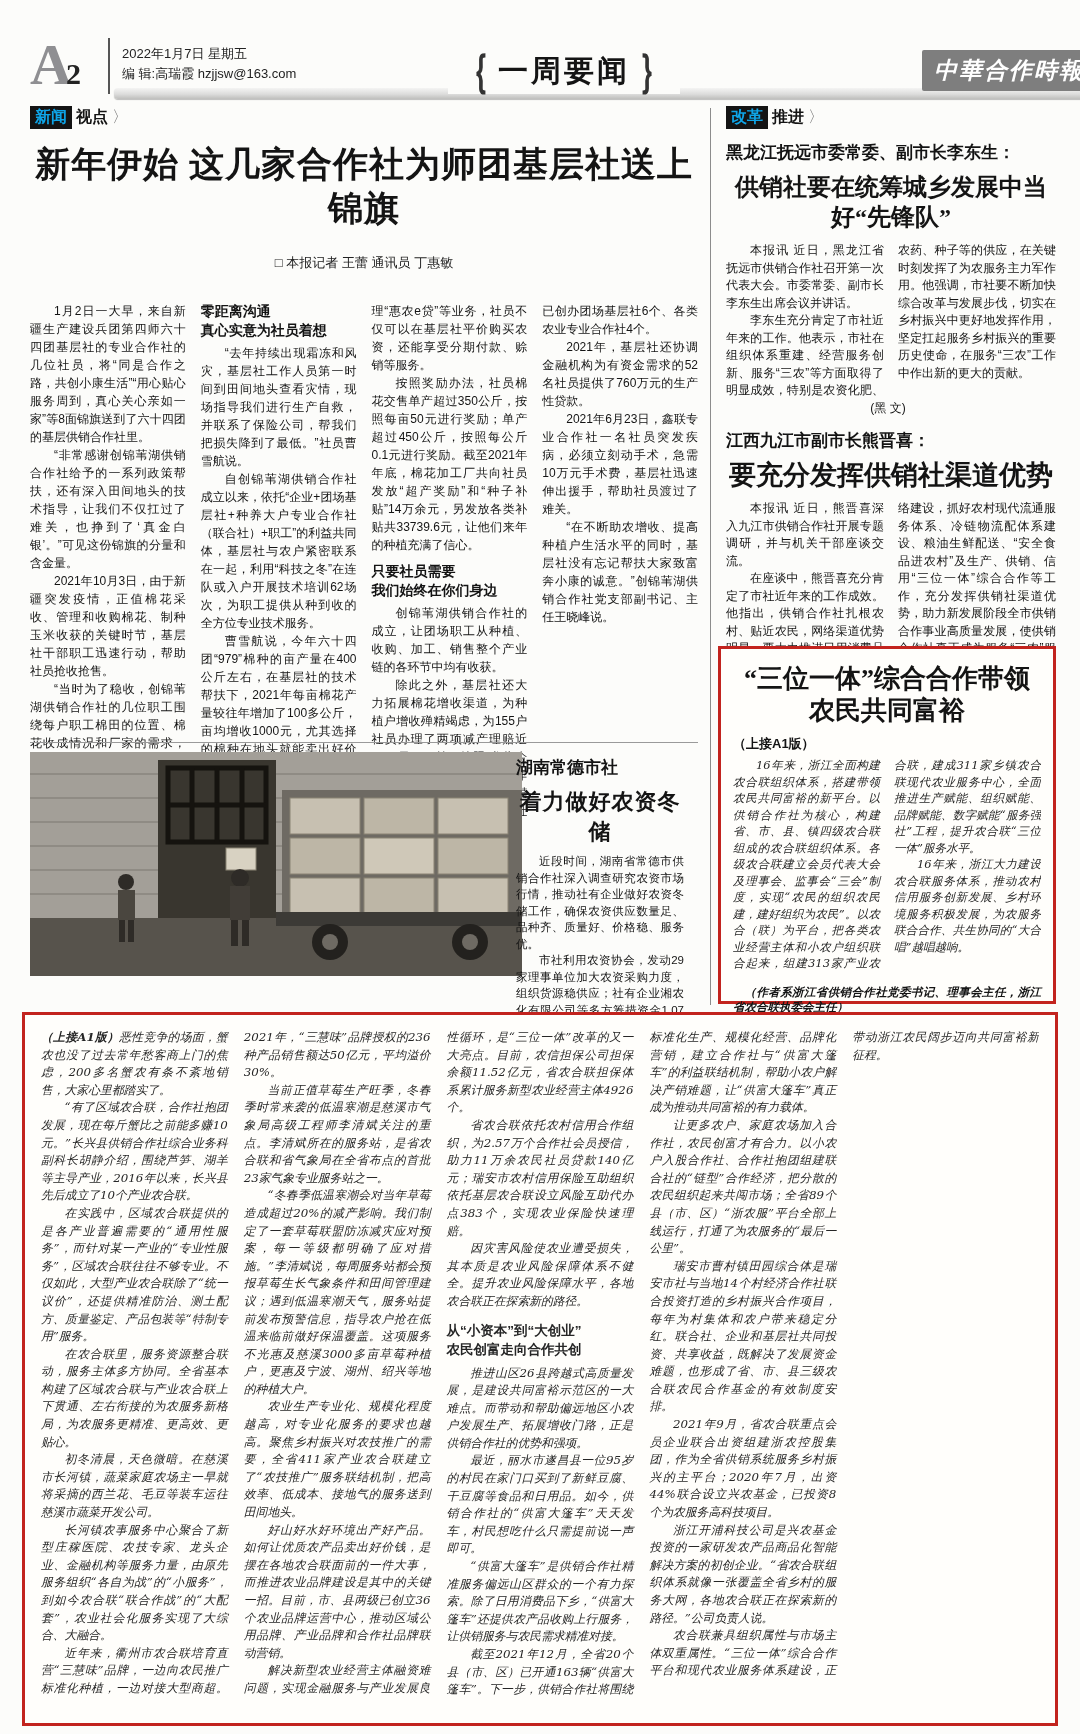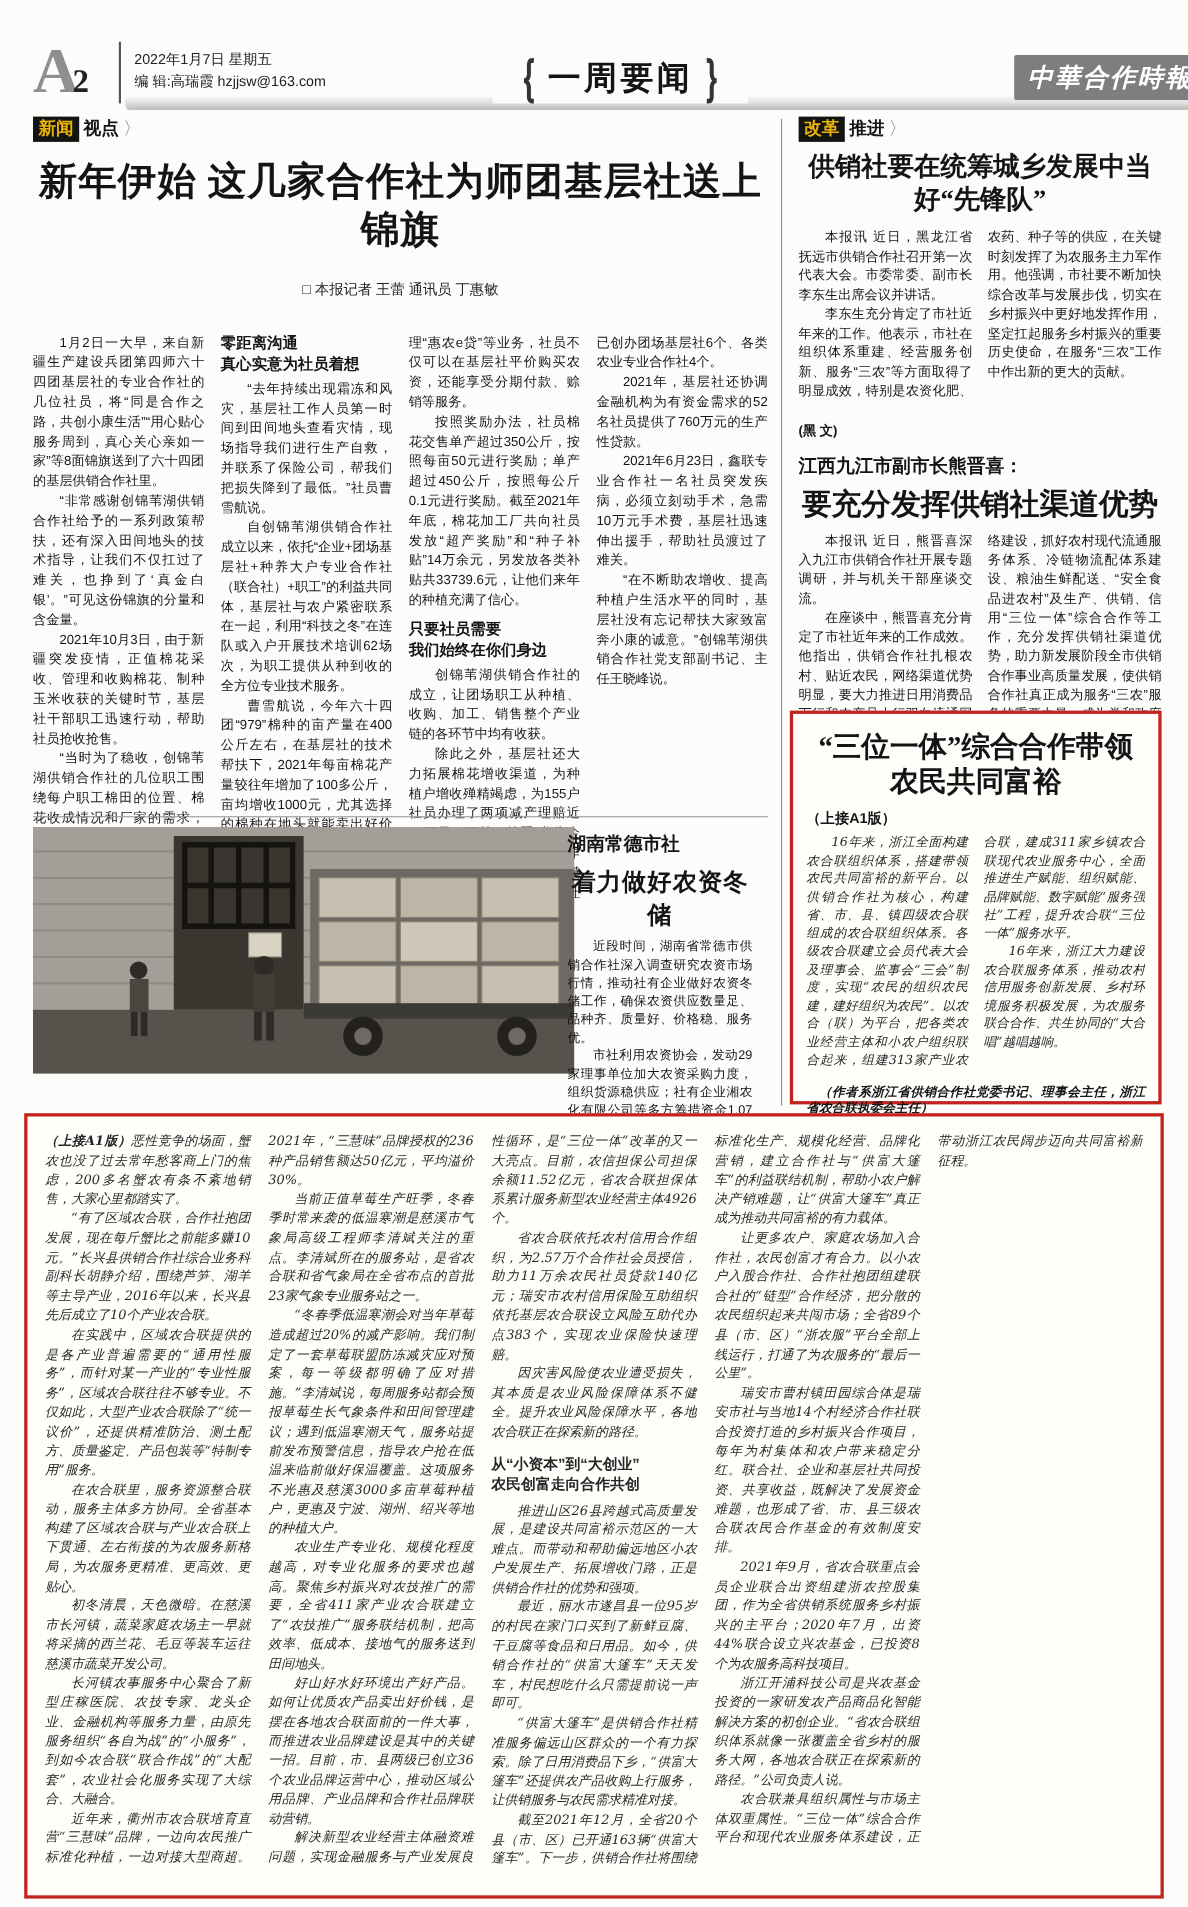--- a/index.html
+++ b/index.html
@@ -16,39 +16,39 @@
   .dateline{position:absolute;left:92px;top:8px;font-size:13px;line-height:20px;color:#222;}
   .graybar{position:absolute;left:84px;right:0;top:52px;height:11px;border-radius:4px;
            background:linear-gradient(180deg,#f4f4f3,#dddddc 55%,#bfbfbd);box-shadow:0 1px 1px rgba(0,0,0,.25);}
   .banner{position:absolute;left:418px;top:12px;background:#fcfcfa;padding:0 8px;display:flex;align-items:center;gap:8px;}
   .banner .t{font-size:30px;font-weight:bold;letter-spacing:3px;}
   .brace{font-size:34px;font-weight:bold;color:#333;transform:scaleY(1.35);display:inline-block;}
   .masthead{position:absolute;right:0;top:14px;background:#7e7e7e;color:#fff;padding:5px 12px;border-radius:2px;
             font-family:"DejaVu Serif",serif;font-style:italic;font-weight:bold;font-size:23px;letter-spacing:2px;}
   
   .kicker{display:flex;align-items:center;gap:4px;font-weight:bold;font-size:16px;}
-  .kicker .box{background:#141414;color:#eab308;padding:1px 5px;}
+  .kicker .box{background:#141414;color:#0ea5e9;padding:1px 5px;}
   .kicker .arrow{color:#777;font-weight:normal;}
   
   .vp{position:absolute;left:30px;top:106px;width:668px;}
   .vp-headline{margin-top:14px;text-align:center;font-size:35px;font-weight:bold;letter-spacing:1px;line-height:44px;}
   .vp-byline{text-align:center;font-size:13px;margin-top:10px;color:#222;}
   .vp-body{margin-top:30px;height:536px;column-count:4;column-gap:15px;column-fill:auto;overflow:hidden;
            font-size:12px;line-height:18px;text-align:justify;}
   .vp-body p,.colflow p{margin:0;text-indent:2em;}
   .subhead{font-weight:bold;font-size:14px;line-height:19px;margin:8px 0 4px;break-inside:avoid;}
   .hline{position:absolute;left:30px;top:742px;width:668px;height:1px;background:#9a9a9a;}
   .vrule{position:absolute;left:710px;top:108px;width:1px;height:897px;background:#8c8c8c;}
   
   .rb{position:absolute;left:726px;top:106px;width:330px;}
   .overline{font-size:17px;font-weight:bold;margin-top:12px;}
   .r-headline{font-size:24px;font-weight:bold;text-align:center;letter-spacing:0px;margin:8px 0 10px;line-height:30px;}
   .r-headline2{font-size:27px;}
   .r-body{column-count:2;column-gap:14px;font-size:12px;line-height:17.5px;text-align:justify;overflow:hidden;}
-  .credit{text-align:left;font-weight:bold;font-size:12px;margin-top:18px;padding-right:6px;}
+  .credit{text-align:center;font-weight:normal;font-size:12px;margin-top:0;padding-right:6px;}
   
   .redbox{position:absolute;border:3px solid #c2231e;background:#fffefb;}
   .rb-sanwei{left:718px;top:646px;width:338px;height:358px;padding:10px 12px;box-sizing:border-box;}
   .rb-title{font-size:26px;font-weight:bold;text-align:center;line-height:32px;margin:4px 0 8px;}
   .cont-tag{font-weight:bold;font-size:13px;margin:2px 0 4px;}
   .rb-body{column-count:2;column-gap:14px;column-fill:auto;height:222px;overflow:hidden;
            font-size:11.5px;line-height:16.5px;text-align:justify;color:#262626;}
   .rb-sig{font-weight:bold;font-size:11.5px;text-align:justify;margin-top:6px;text-indent:1em;}
   
   .photo{position:absolute;left:30px;top:752px;width:492px;height:224px;background:#8d8a85;}
@@ -134,20 +134,21 @@
   <div class="vrule"></div>
 
   <section class="rb">
     <div class="kicker">
       <span class="box">改革</span>
       <span>推进</span>
       <span class="arrow">〉</span>
     </div>
 
     <article>
+      <div class="overline">黑龙江抚远市委常委、副市长李东生：</div>
       <h2 class="r-headline serif">供销社要在统筹城乡发展中当好“先锋队”</h2>
       <div class="r-body" style="height:158px;">
           <p style="margin:0;text-indent:2em;">本报讯 近日，黑龙江省抚远市供销合作社召开第一次代表大会。市委常委、副市长李东生出席会议并讲话。</p>
           <p style="margin:0;text-indent:2em;">李东生充分肯定了市社近年来的工作。他表示，市社在组织体系重建、经营服务创新、服务“三农”等方面取得了明显成效，特别是农资化肥、农药、种子等的供应，在关键时刻发挥了为农服务主力军作用。他强调，市社要不断加快综合改革与发展步伐，切实在乡村振兴中更好地发挥作用，坚定扛起服务乡村振兴的重要历史使命，在服务“三农”工作中作出新的更大的贡献。</p>
         </div>
       <div class="credit">(黑 文)</div>
     </article>
 
     <article>
       <div class="overline">江西九江市副市长熊晋喜：</div>

